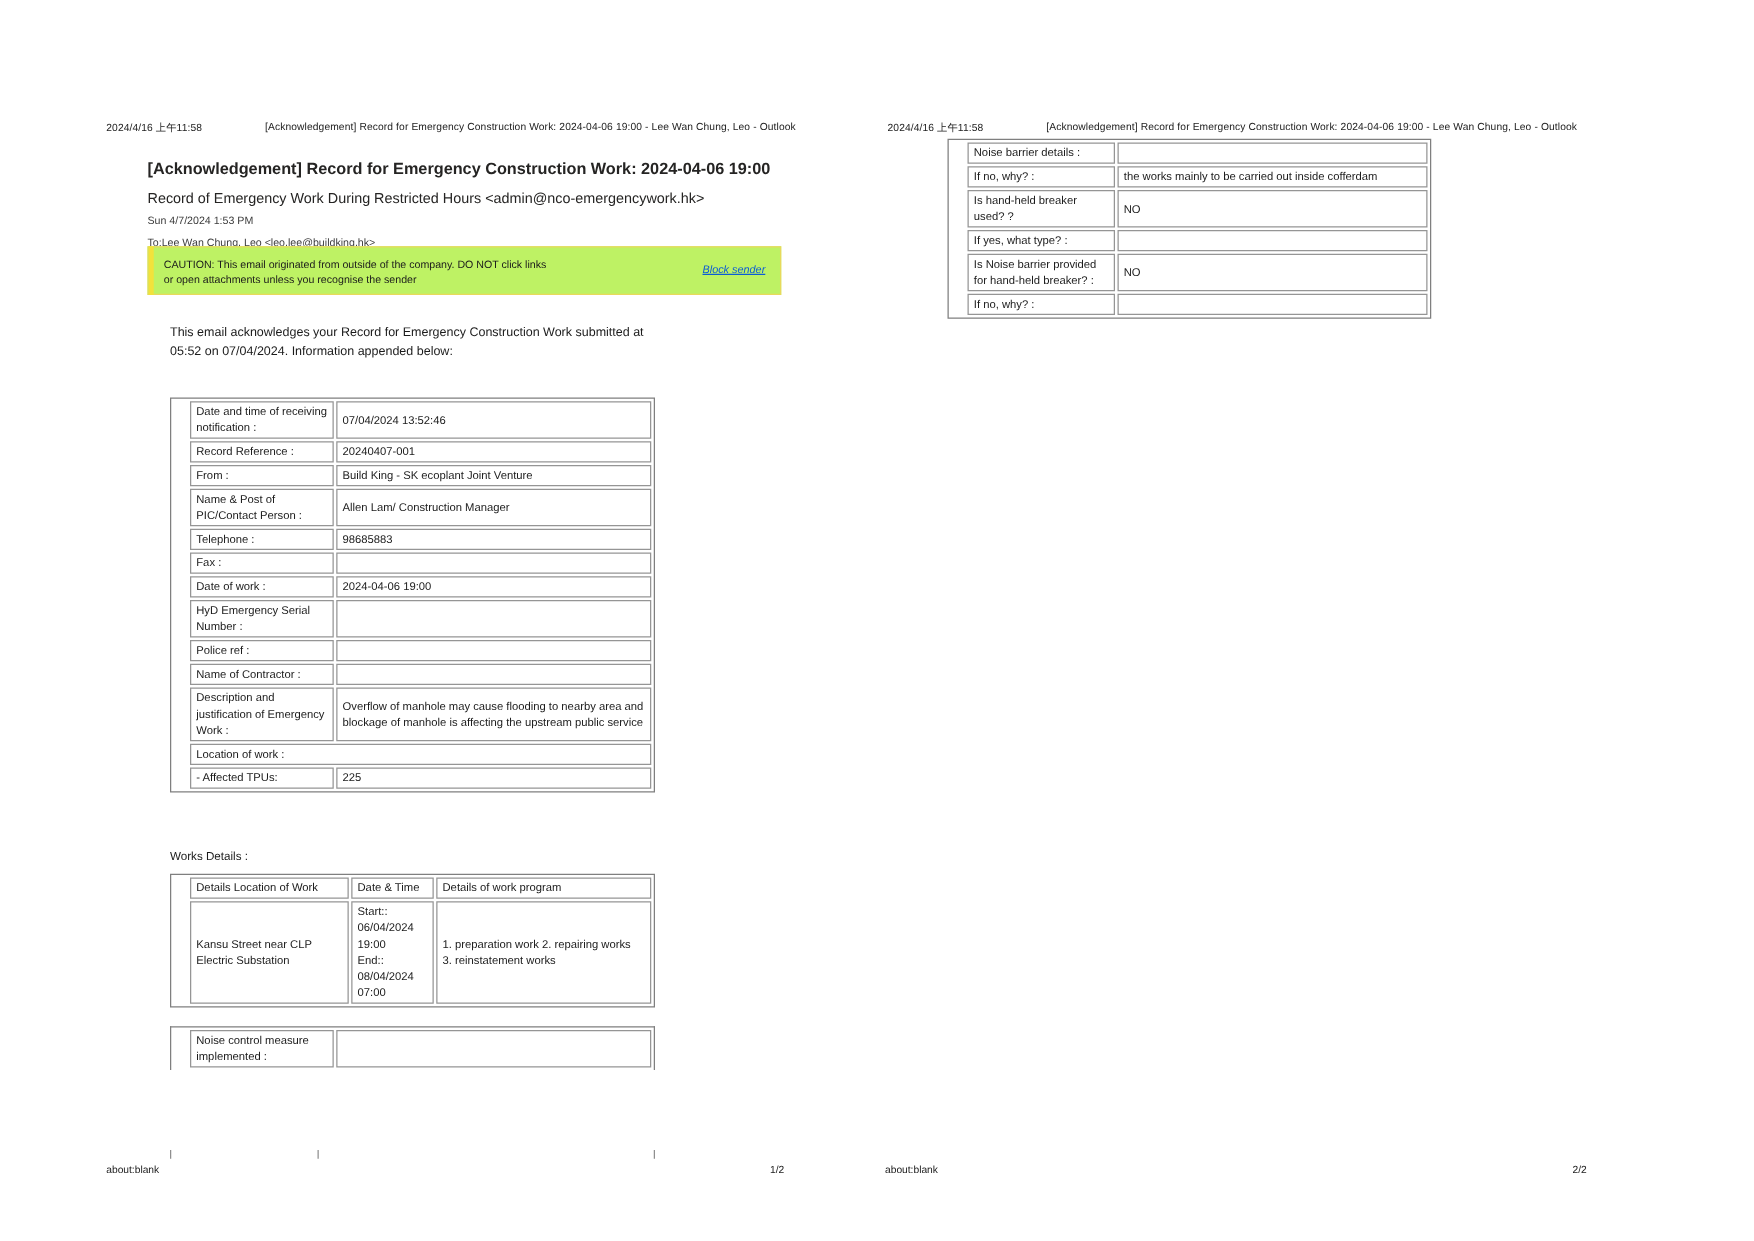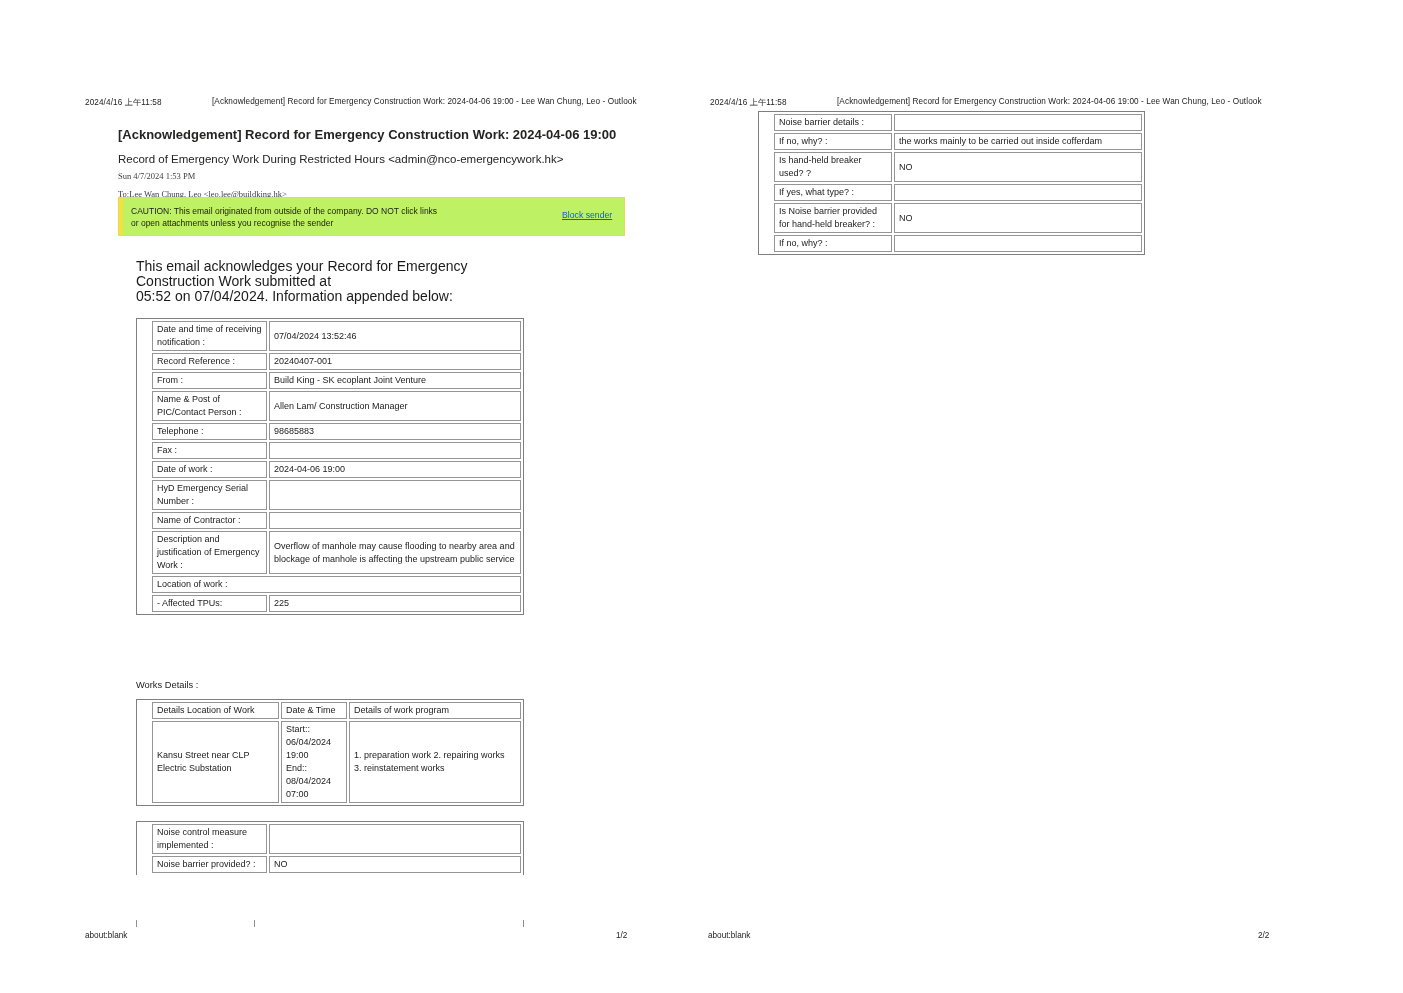--- a/index.html
+++ b/index.html
@@ -3,28 +3,28 @@
 <meta charset="utf-8">
 <style>
   html,body{margin:0;padding:0;background:#fff;}
   .canvas{position:relative;width:1403px;height:993px;background:#ffffff;overflow:hidden;
           font-family:"Liberation Sans","DejaVu Sans",sans-serif;color:#1a1a1a;}
   .abs{position:absolute;}
   .pre{white-space:pre-line;}
   .ph{font-size:8.2px;color:#222;white-space:nowrap;letter-spacing:.1px;}
   .subject{font-size:13px;font-weight:700;color:#252423;margin:0;white-space:nowrap;}
   .sender{font-size:11.5px;color:#252423;white-space:nowrap;}
-  .meta{font-size:8.5px;color:#3c3c3c;white-space:nowrap;font-family:Liberation Serif, serif;}
+  .meta{font-size:8.5px;color:#3c3c3c;white-space:nowrap;}
   .caution{left:118px;top:197px;width:505px;height:37px;background:#bef264;
            border:1px solid var(--caution-border,#e8d95c);}
   .caution-bar{position:absolute;left:0;top:-1px;bottom:-1px;width:4px;background:var(--caution-bar,#f2e23b);}
   .caution-text{position:absolute;left:12px;top:7px;font-size:8.5px;line-height:12px;color:#1b1b1b;white-space:pre-line;}
   .block-sender{position:absolute;left:443px;top:12px;font-size:8.7px;
-                color:var(--link-blue,#0b5cd5);text-decoration:underline;white-space:nowrap;cursor:pointer;}
-  .intro{font-size:14px;line-height:15px;white-space:pre-line;color:#1b1b1b;}
+                color:var(--link-blue,#0b5cd5);text-decoration:underline;white-space:nowrap;cursor:pointer;font-style:italic;}
+  .intro{font-size:10px;line-height:15px;white-space:pre-line;color:#1b1b1b;}
   .section-label{font-size:9.3px;color:#1b1b1b;white-space:nowrap;}
   table.doc{border-collapse:separate;border-spacing:2px;border:1px solid var(--table-border,#7f7f7f);
             table-layout:fixed;font-size:9px;line-height:13px;color:#1b1b1b;background:#fff;padding-left:13px;}
   table.doc td{border:1px solid #959595;padding:1px 4px;vertical-align:middle;height:13px;
                box-sizing:border-box;overflow:hidden;word-wrap:break-word;}
   table.pme{border-bottom:none;}
   .stub{position:absolute;width:1px;height:7px;background:#8f8f8f;}
   .footer{font-size:8.2px;color:#222;white-space:nowrap;}
 </style>
 </head>
@@ -83,20 +83,24 @@
           </tr>
       <tr>
             <td>Date of work :</td>
             <td>2024-04-06 19:00</td>
           </tr>
       <tr>
             <td>HyD Emergency Serial Number :</td>
             <td></td>
           </tr>
       <tr>
+            <td>Police ref :</td>
+            <td></td>
+          </tr>
+      <tr>
             <td>Name of Contractor :</td>
             <td></td>
           </tr>
       <tr>
             <td>Description and justification of Emergency Work :</td>
             <td>Overflow of manhole may cause flooding to nearby area and blockage of manhole is affecting the upstream public service</td>
           </tr>
       <tr>
             <td colspan="2">Location of work :</td>
           </tr>
@@ -139,24 +143,20 @@
     <table class="abs doc pme" style="left:136px;top:821px;width:388px">
       <colgroup>
           <col style="width:115px">
           <col>
         </colgroup>
       <tbody>
       <tr>
             <td>Noise control measure implemented :</td>
             <td></td>
           </tr>
-      <tr>
-            <td>Noise barrier provided? :</td>
-            <td>NO</td>
-          </tr>
     </tbody>
       </table>
     <div class="abs stub" style="left:136px;top:920px"></div>
     <div class="abs stub" style="left:254px;top:920px"></div>
     <div class="abs stub" style="left:523px;top:920px"></div>
 
     <div class="abs footer" style="left:85px;top:931px">about:blank</div>
     <div class="abs footer" style="left:616px;top:931px">1/2</div>
   </section>
 

